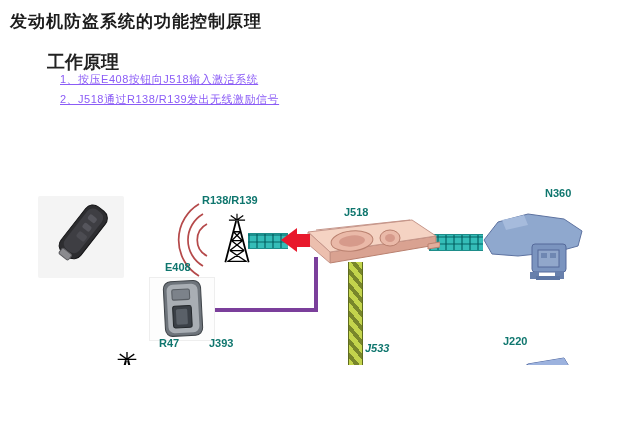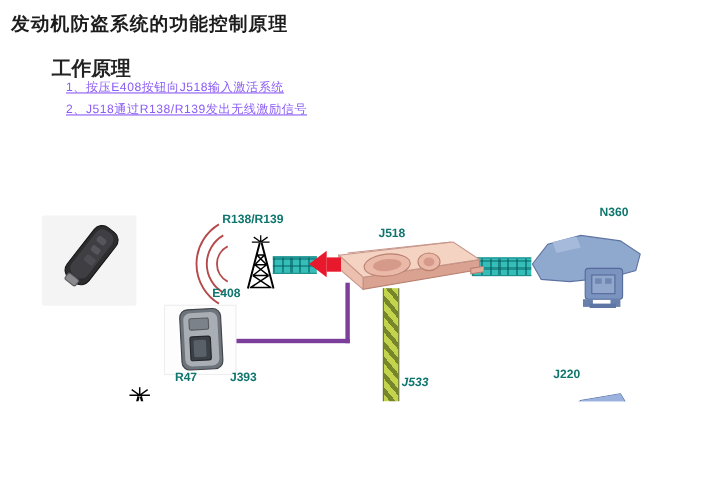--- a/index.html
+++ b/index.html
@@ -108,21 +108,21 @@
     <polygon points="24,14 46,9 50,19 28,24" fill="#a6bbdc"></polygon>
     <rect x="54" y="38" width="34" height="28" rx="3" fill="#7b94bf" stroke="#55699a"></rect>
     <rect x="60" y="44" width="21" height="17" fill="#91a7cb" stroke="#55699a"></rect>
     <rect x="63" y="47" width="6" height="5" fill="#6f87b2"></rect>
     <rect x="72" y="47" width="6" height="5" fill="#6f87b2"></rect>
     <rect x="52" y="66" width="9" height="7" fill="#6880ac"></rect>
     <rect x="77" y="66" width="9" height="7" fill="#6880ac"></rect>
     <rect x="58" y="70" width="24" height="4" fill="#5d76a4"></rect>
   </svg>
 
-  <div class="abs lbl" style="left:165px;top:261px;margin-left:28px;">E408</div>
+  <div class="abs lbl" style="left:165px;top:261px;">E408</div>
   <div class="abs card-white module" style="left:150px;top:278px;width:64px;height:62px;">
     <svg width="64" height="62" viewBox="0 0 56 60">
       <g transform="rotate(-3 28 30)">
         <rect x="11" y="3" width="36" height="53" rx="7" fill="#6e747b" stroke="#3f4449"></rect>
         <rect x="14" y="6" width="30" height="47" rx="6" fill="#a9aeb4"></rect>
         <rect x="19" y="11" width="17" height="10" rx="1.5" fill="#7c828a" stroke="#575c62"></rect>
         <rect x="19" y="27" width="18" height="21" rx="2" fill="#3b4047" stroke="#24282c"></rect>
         <rect x="22" y="30" width="11" height="15" rx="1.5" fill="#5a6068"></rect>
       </g>
     </svg>

